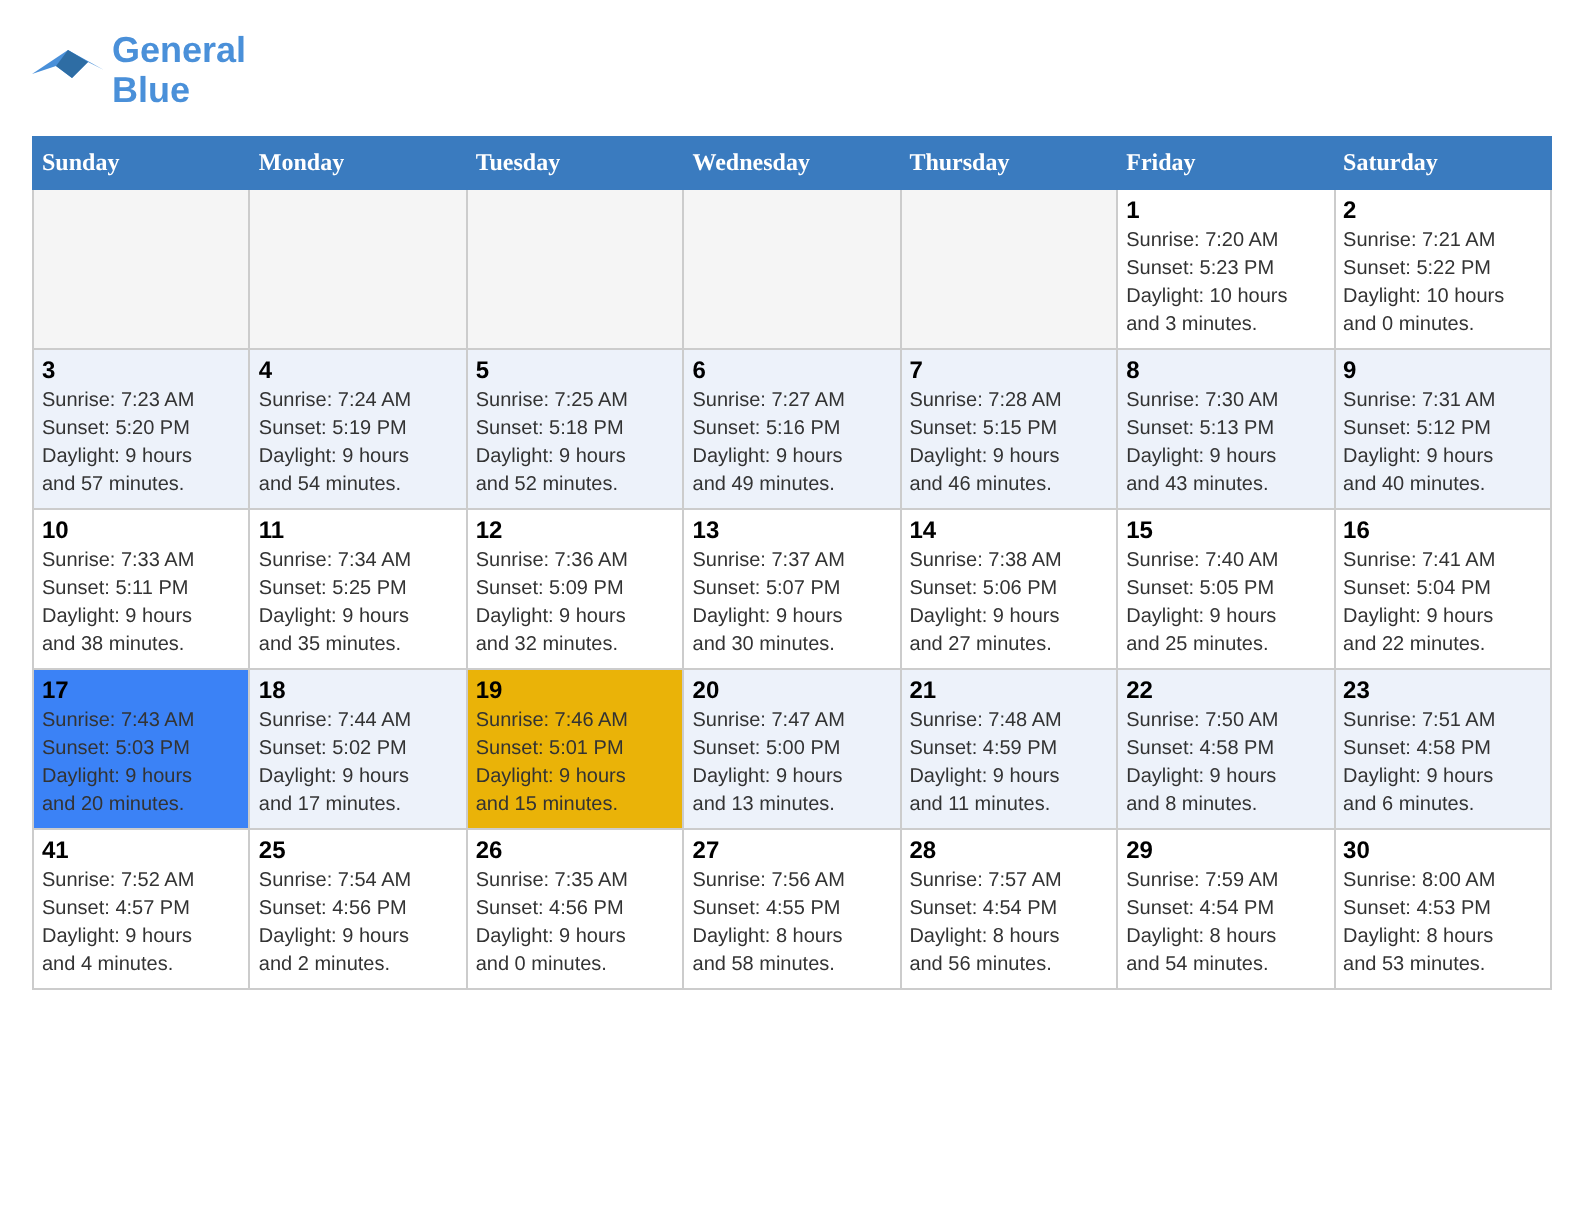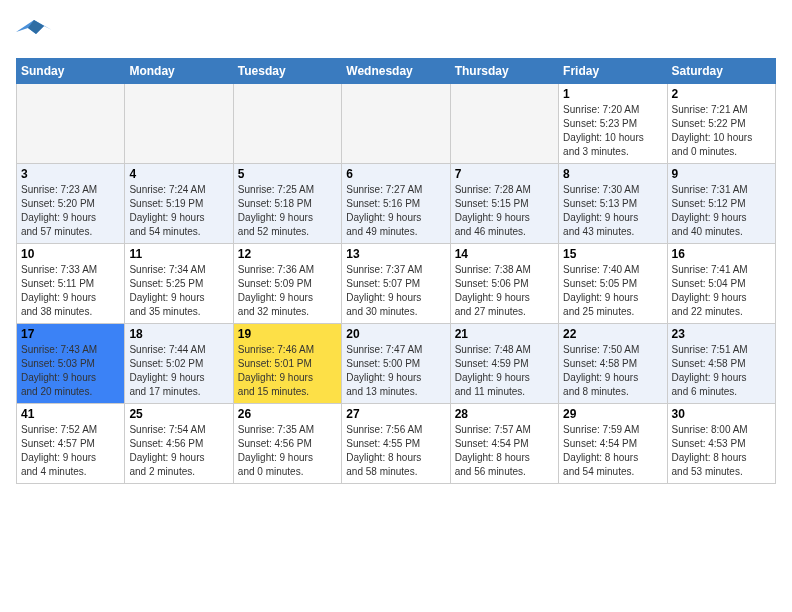--- a/index.html
+++ b/index.html
@@ -52,20 +52,21 @@
       font-size: 10.5px;
     }
     .calendar th {
       background: #3a7bbf;
       color: #fff;
       padding: 5px 4px;
       text-align: left;
       font-size: 12px;
       font-weight: bold;
       border: 1px solid #3a7bbf;
+      font-family: Liberation Serif, serif;
     }
     .calendar td {
       border: 1px solid #ccc;
       vertical-align: top;
       padding: 3px 4px;
       width: 108px;
       height: 80px;
       background: #fff;
     }
     .calendar td.empty {
@@ -88,20 +89,24 @@
   </style>
 </head>
 <body>
 
 <div class="header">
   <div class="logo">
     <svg class="logo-bird" viewBox="0 0 36 30">
       <polygon points="18,4 36,14 28,10 20,18 12,12 0,16" fill="#4a90d9"></polygon>
       <polygon points="18,4 28,10 20,18 12,12" fill="#2e6da4"></polygon>
     </svg>
+    <div class="logo-text">
+      <div><span>General</span></div>
+      <div><span style="color:#4a90d9">Blue</span></div>
+    </div>
   </div>
   <div class="title-area">
     <div class="month-title"></div>
     <div class="location"></div>
   </div>
 </div>
 
 <table class="calendar">
   <thead>
     <tr id="weekday-header">
@@ -246,21 +251,21 @@
 Daylight: 9 hours
 and 20 minutes.</div>
         </td>
         <td style="background: rgb(237, 242, 250);">
           <span class="day-num">18</span>
           <div class="day-info" style="white-space: pre-line;">Sunrise: 7:44 AM
 Sunset: 5:02 PM
 Daylight: 9 hours
 and 17 minutes.</div>
         </td>
-        <td style="background: #fde047;">
+        <td style="background: #eab308;">
           <span class="day-num">19</span>
           <div class="day-info" style="white-space: pre-line;">Sunrise: 7:46 AM
 Sunset: 5:01 PM
 Daylight: 9 hours
 and 15 minutes.</div>
         </td>
         <td style="background: rgb(237, 242, 250); margin-top: 39px;">
           <span class="day-num">20</span>
           <div class="day-info" style="white-space: pre-line;">Sunrise: 7:47 AM
 Sunset: 5:00 PM

